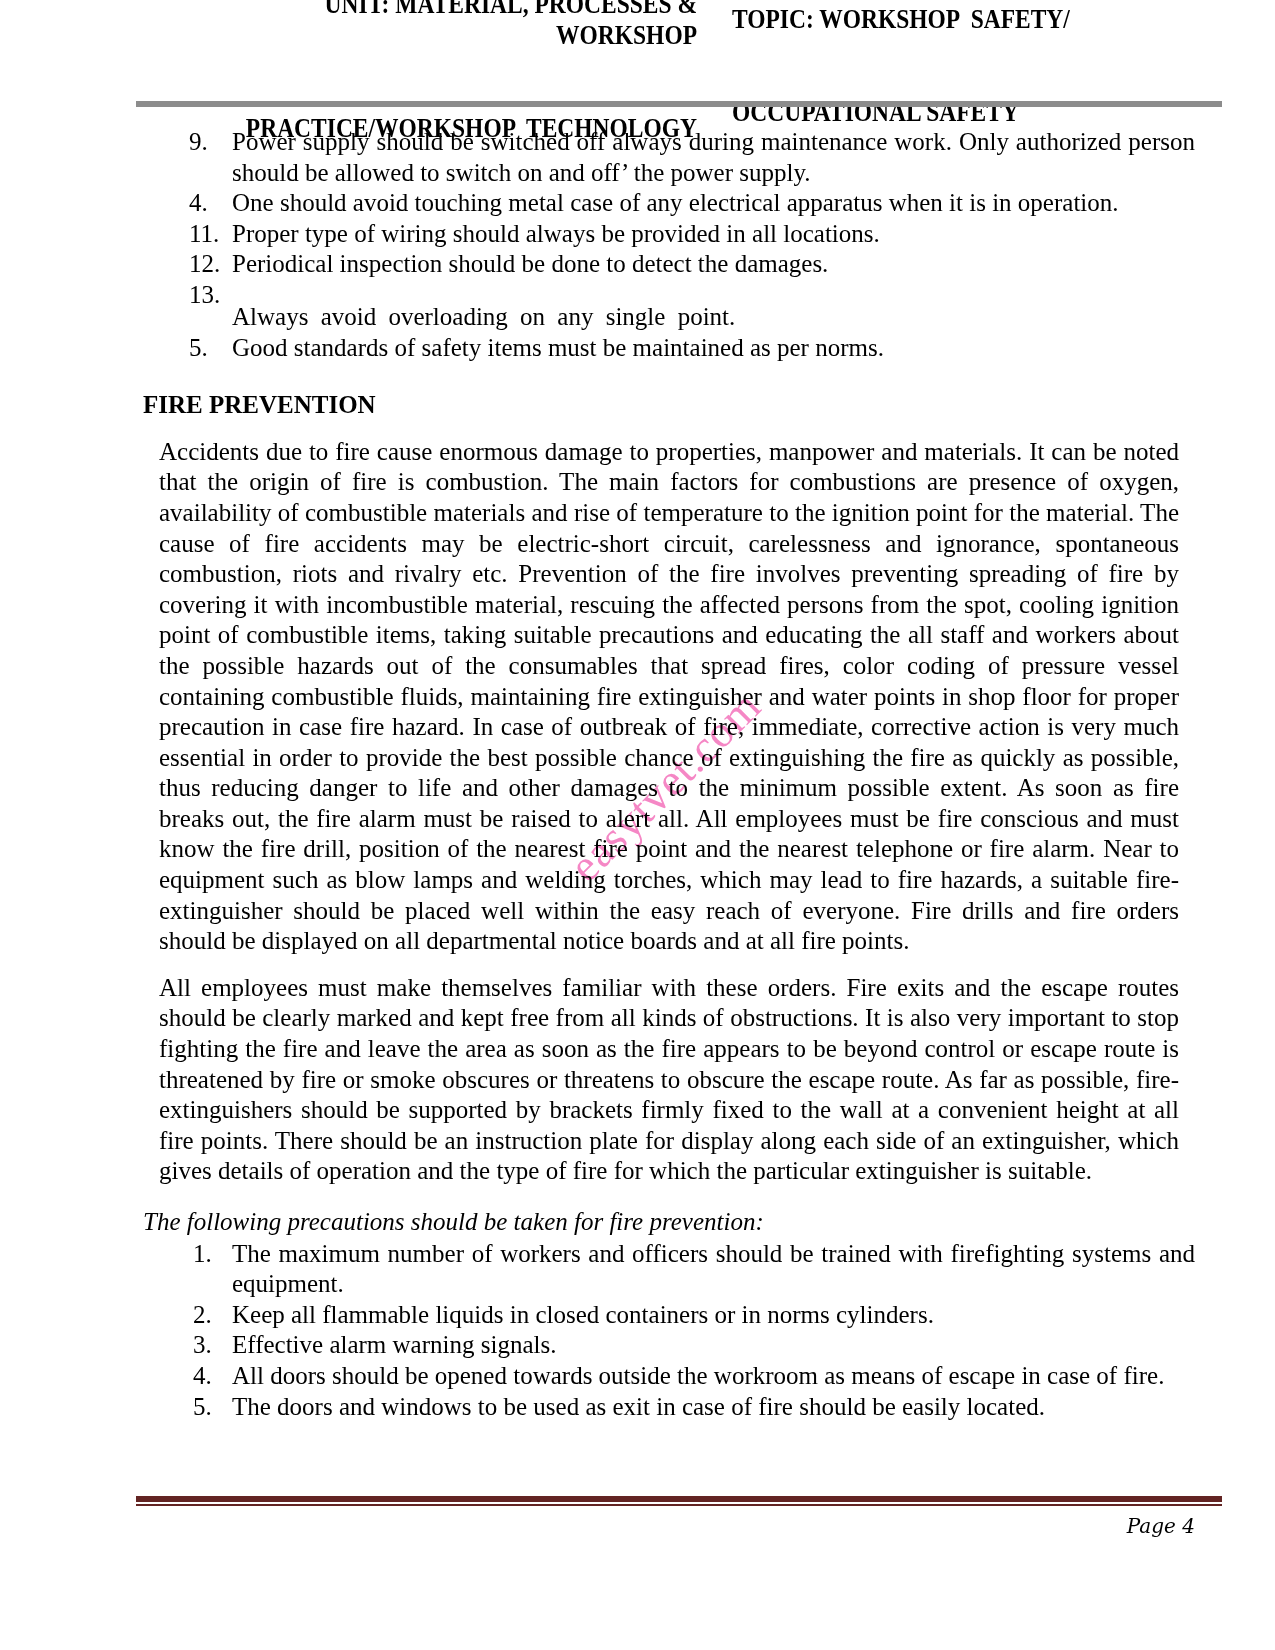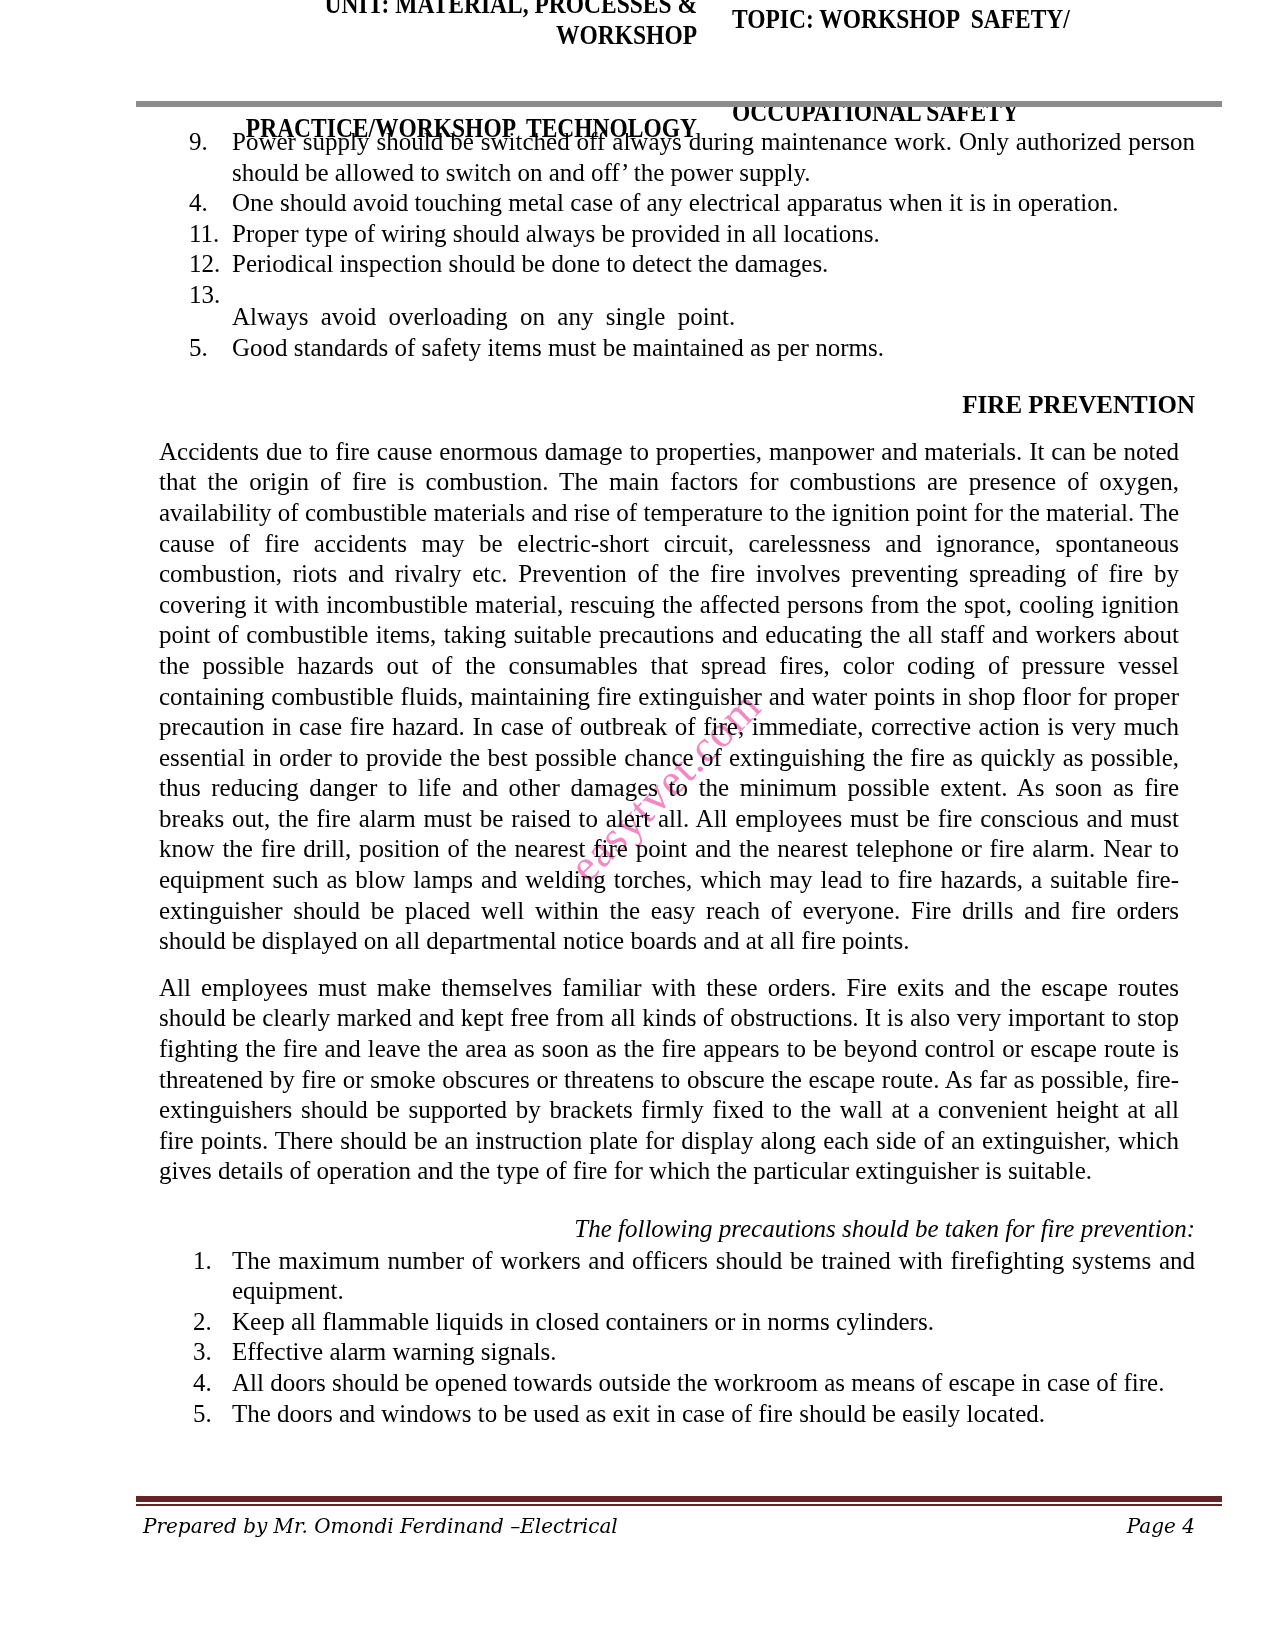--- a/index.html
+++ b/index.html
@@ -22,23 +22,23 @@
   .content{position:absolute;left:143px;top:127px;width:1052px;font-size:25px;line-height:30.6px;z-index:2;}
   .doc-list{margin:0;padding:0;list-style:none;}
   .doc-list li{display:flex;text-align:justify;}
   .list-a li{padding-left:46px;}
   .list-a .num{flex:0 0 43px;}
   .list-b li{padding-left:50px;}
   .list-b .num{flex:0 0 39px;}
   .num{text-align:left;}
   .txt{flex:1;}
   .wide-spacing .txt{word-spacing:6px;margin-top:22px;}
-  .fire-heading{font-size:25px;line-height:30.6px;font-weight:bold;margin:27px 0 0 0;text-align:right;}
+  .fire-heading{font-size:25px;line-height:30.6px;font-weight:bold;margin:27px 0 0 0;}
   .para{margin:16px;text-align:justify;}
-  .intro{margin:27px 0 1px 0;font-style:italic;text-align:right;}
+  .intro{margin:20px 0 1px 0;font-style:italic;text-align:left;}
 
   
   .watermark{
     position:absolute;left:495px;top:760px;width:340px;text-align:center;
     transform:rotate(-45deg);font-size:45px;letter-spacing:1px;
     color:#f473bc;opacity:.85;z-index:1;font-family:"Liberation Serif",serif;
   }
 
   
   .footer-rule{position:absolute;left:136px;top:1496px;width:1086px;height:10px;box-sizing:border-box;
@@ -126,18 +126,17 @@
       <li>
         <span class="num">5.</span>
         <span class="txt">The doors and windows to be used as exit in case of fire should be easily located.</span>
       </li>
     </ol>
   </div>
 
   <div class="footer-rule"></div>
   <div class="footer">
     <div>
-      <div>Prepared by Mr. Omondi Ferdinand –Electrical</div>
     </div>
     <div>Page 4</div>
   </div>
 
 </div>
 
 </body></html>

